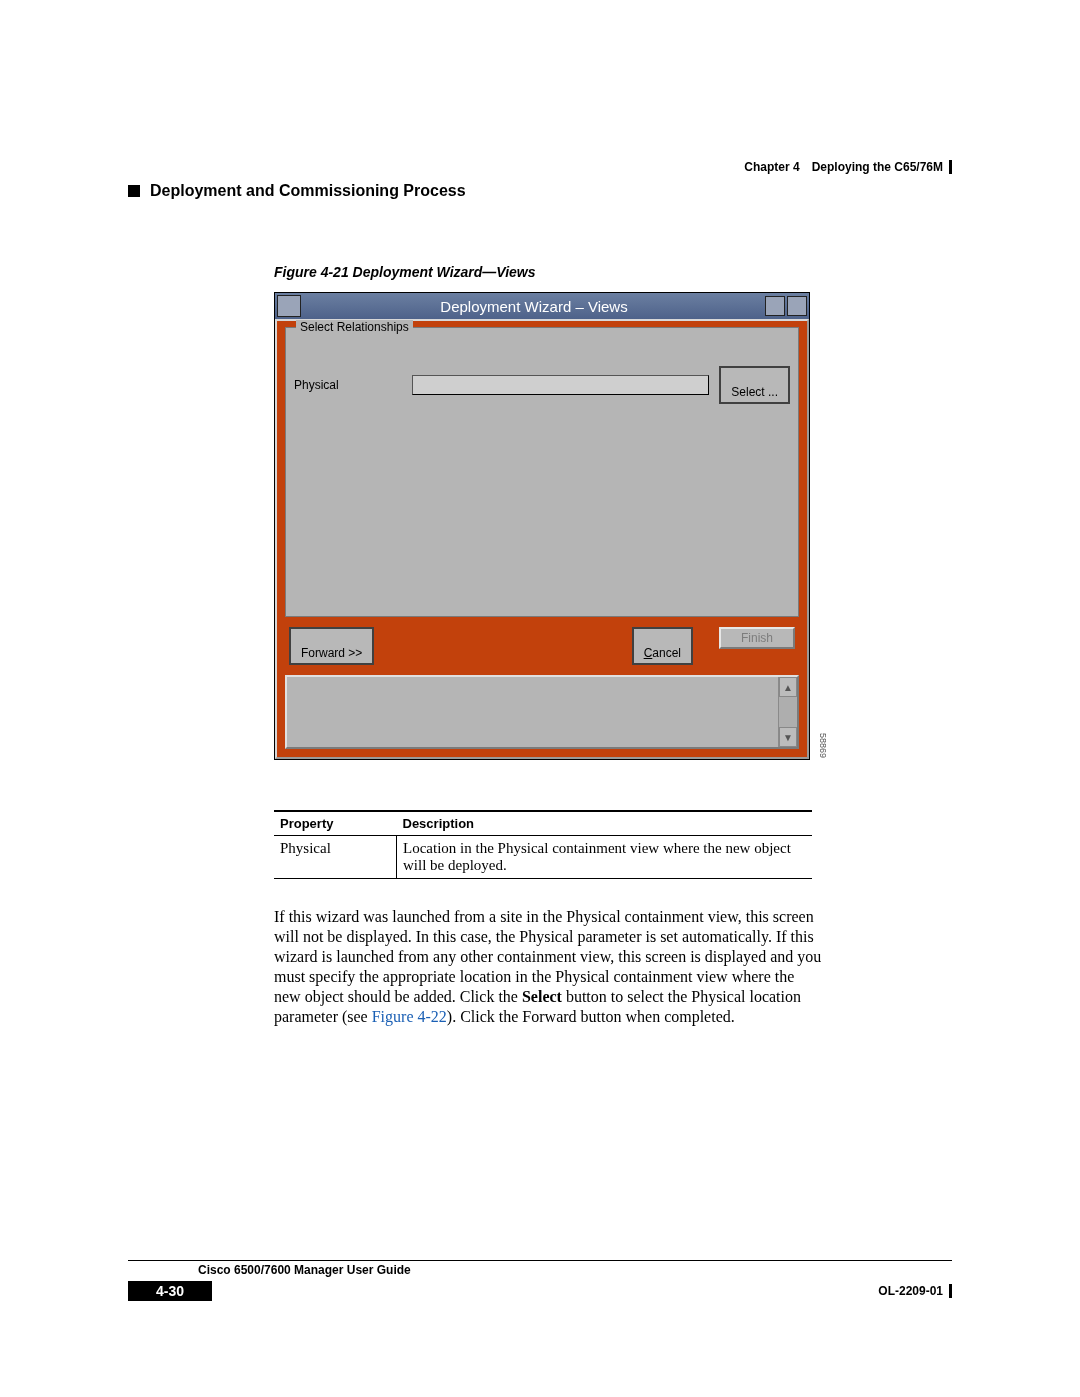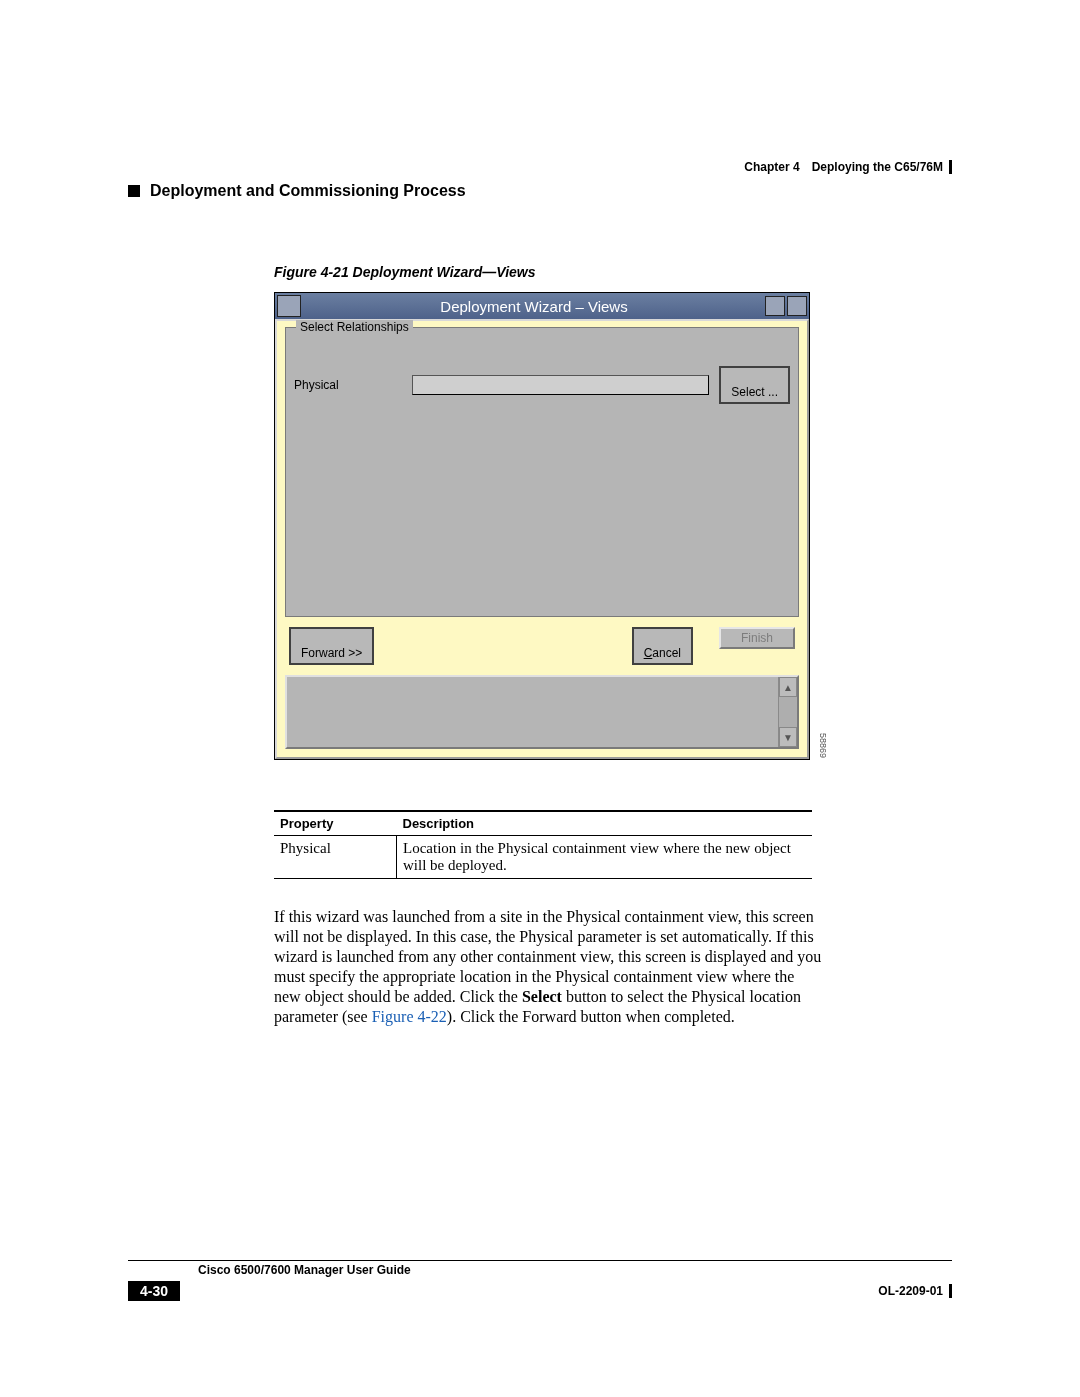--- a/index.html
+++ b/index.html
@@ -94,21 +94,21 @@
   }
   .tb-sm {
     width: 20px;
     height: 20px;
     background: #9aa4b8;
     border: 1px solid #222;
     box-sizing: border-box;
   }
 
   .wizard-body {
-    background: #fef9c3;
+    background: #c2410c;
     border: 2px solid #9a9a9a;
     border-top-color: #d8d8d8;
     border-left-color: #d8d8d8;
     padding: 6px 8px 8px 8px;
     box-sizing: border-box;
   }
   .group {
     border: 1px solid #7a7a7a;
     position: relative;
     padding: 26px 8px 8px 8px;
@@ -268,21 +268,21 @@
     display: flex;
     justify-content: space-between;
     align-items: center;
     margin-top: 4px;
   }
   .pg-badge {
     background: #000;
     color: #fff;
     font-weight: bold;
     font-size: 14px;
-    padding: 2px 12px;
+    padding: 2px 28px;
   }
   .doc-id {
     font-size: 12px;
     font-weight: bold;
     border-right: 3px solid #000;
     padding-right: 6px;
   }
 </style>
 </head>
 <body>

